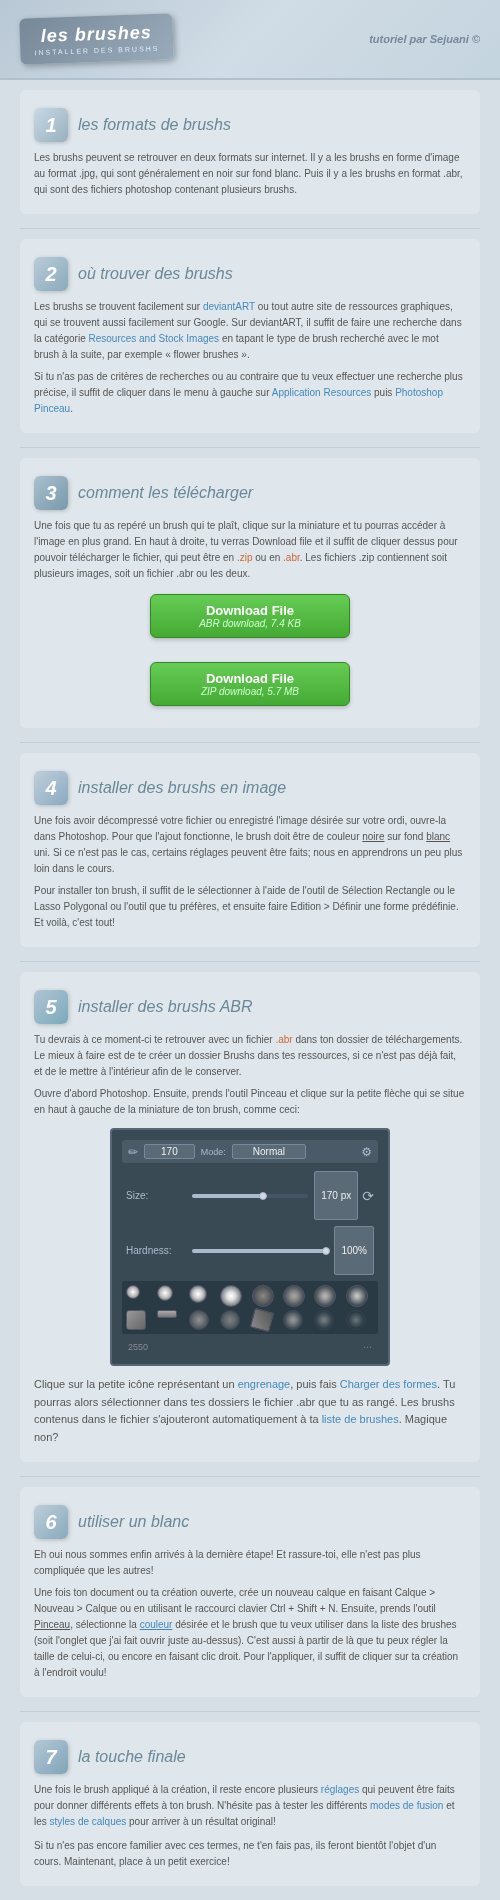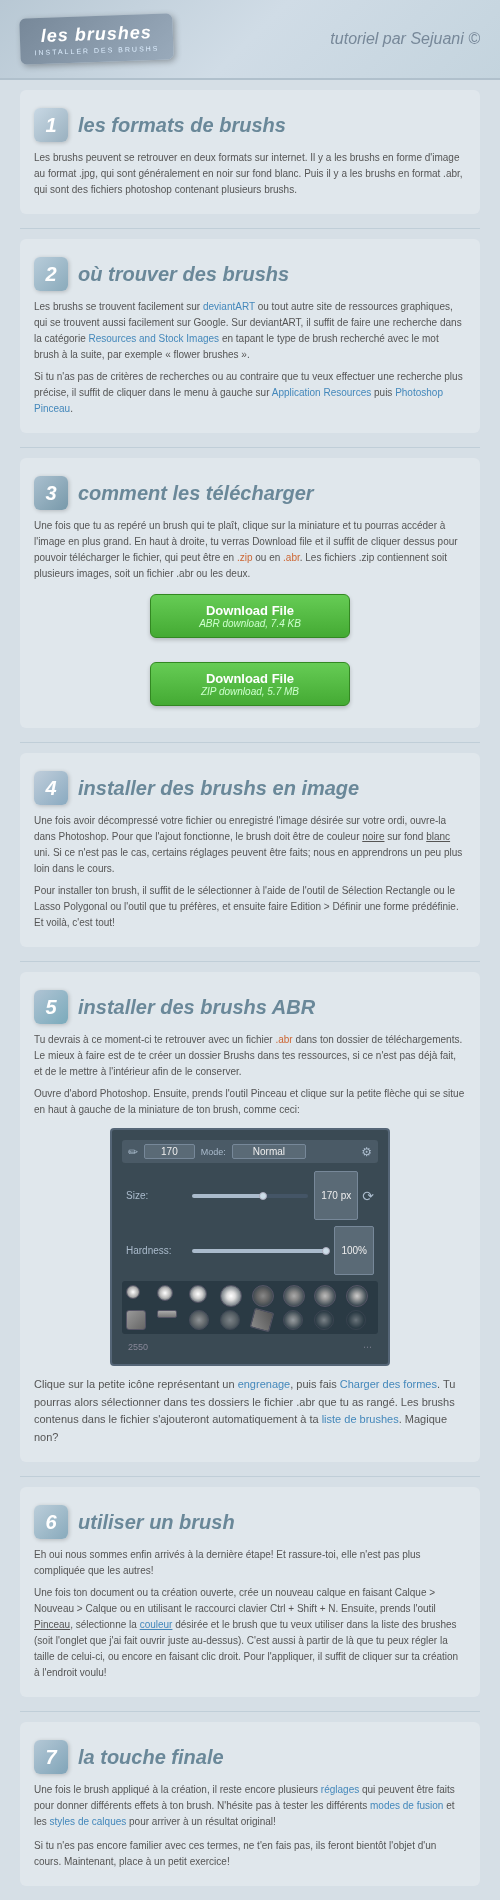--- a/index.html
+++ b/index.html
@@ -45,23 +45,24 @@
     .logo-box .logo-sub {
       font-size: 7px;
       letter-spacing: 2px;
       color: #ddeeff;
       text-transform: uppercase;
       display: block;
       margin-top: 2px;
     }
 
     .header-credit {
-      font-size: 16px;
+      font-size: 11px;
       color: #778899;
       font-style: italic;
+      font-weight: bold;
     }
 
     
     .content {
       padding: 10px 20px 20px 20px;
     }
 
     
     .section {
       margin-bottom: 18px;
@@ -86,22 +87,22 @@
       color: white;
       font-size: 20px;
       font-weight: bold;
       font-style: italic;
       margin-right: 10px;
       flex-shrink: 0;
       box-shadow: 1px 1px 4px rgba(0,0,0,0.2);
     }
 
     .section-title {
-      font-size: 20px;
-      font-weight: bold;
+      font-size: 16px;
+      font-weight: normal;
       color: #6a8899;
       font-style: italic;
     }
 
     .section-body {
       font-size: 10px;
       color: #555;
       line-height: 1.6;
       margin-bottom: 6px;
     }
@@ -443,21 +444,21 @@
     <p class="section-body note-text">
       Clique sur la petite icône représentant un <a class="link-blue">engrenage</a>, puis fais <a class="link-blue">Charger des formes</a>. Tu pourras alors sélectionner dans tes dossiers le fichier .abr que tu as rangé. Les brushs contenus dans le fichier s'ajouteront automatiquement à ta <a class="link-blue">liste de brushes</a>. Magique non?
     </p>
   </div>
 
   <hr class="divider">
 
   <div class="section section-bg">
     <div class="section-header">
       <div class="section-num num-6">6</div>
-      <span class="section-title italic-title">utiliser un brush</span>
+      <span class="section-title italic-title">utiliser un blanc</span>
     </div>
     <p class="section-body">Eh oui nous sommes enfin arrivés à la dernière étape! Et rassure-toi, elle n'est pas plus compliquée que les autres!</p>
     <p class="section-body">
       Une fois ton document ou ta création ouverte, crée un nouveau calque en faisant Calque &gt; Nouveau &gt; Calque ou en utilisant le raccourci clavier Ctrl + Shift + N. Ensuite, prends l'outil <span style="text-decoration:underline;">Pinceau</span>, sélectionne la <span style="text-decoration:underline;color:#4488bb;">couleur</span> désirée et le brush que tu veux utiliser dans la liste des brushes (soit l'onglet que j'ai fait ouvrir juste au-dessus). C'est aussi à partir de là que tu peux régler la taille de celui-ci, ou encore en faisant clic droit. Pour l'appliquer, il suffit de cliquer sur ta création à l'endroit voulu!
     </p>
   </div>
 
   <hr class="divider">
 
   <div class="section section-bg">

